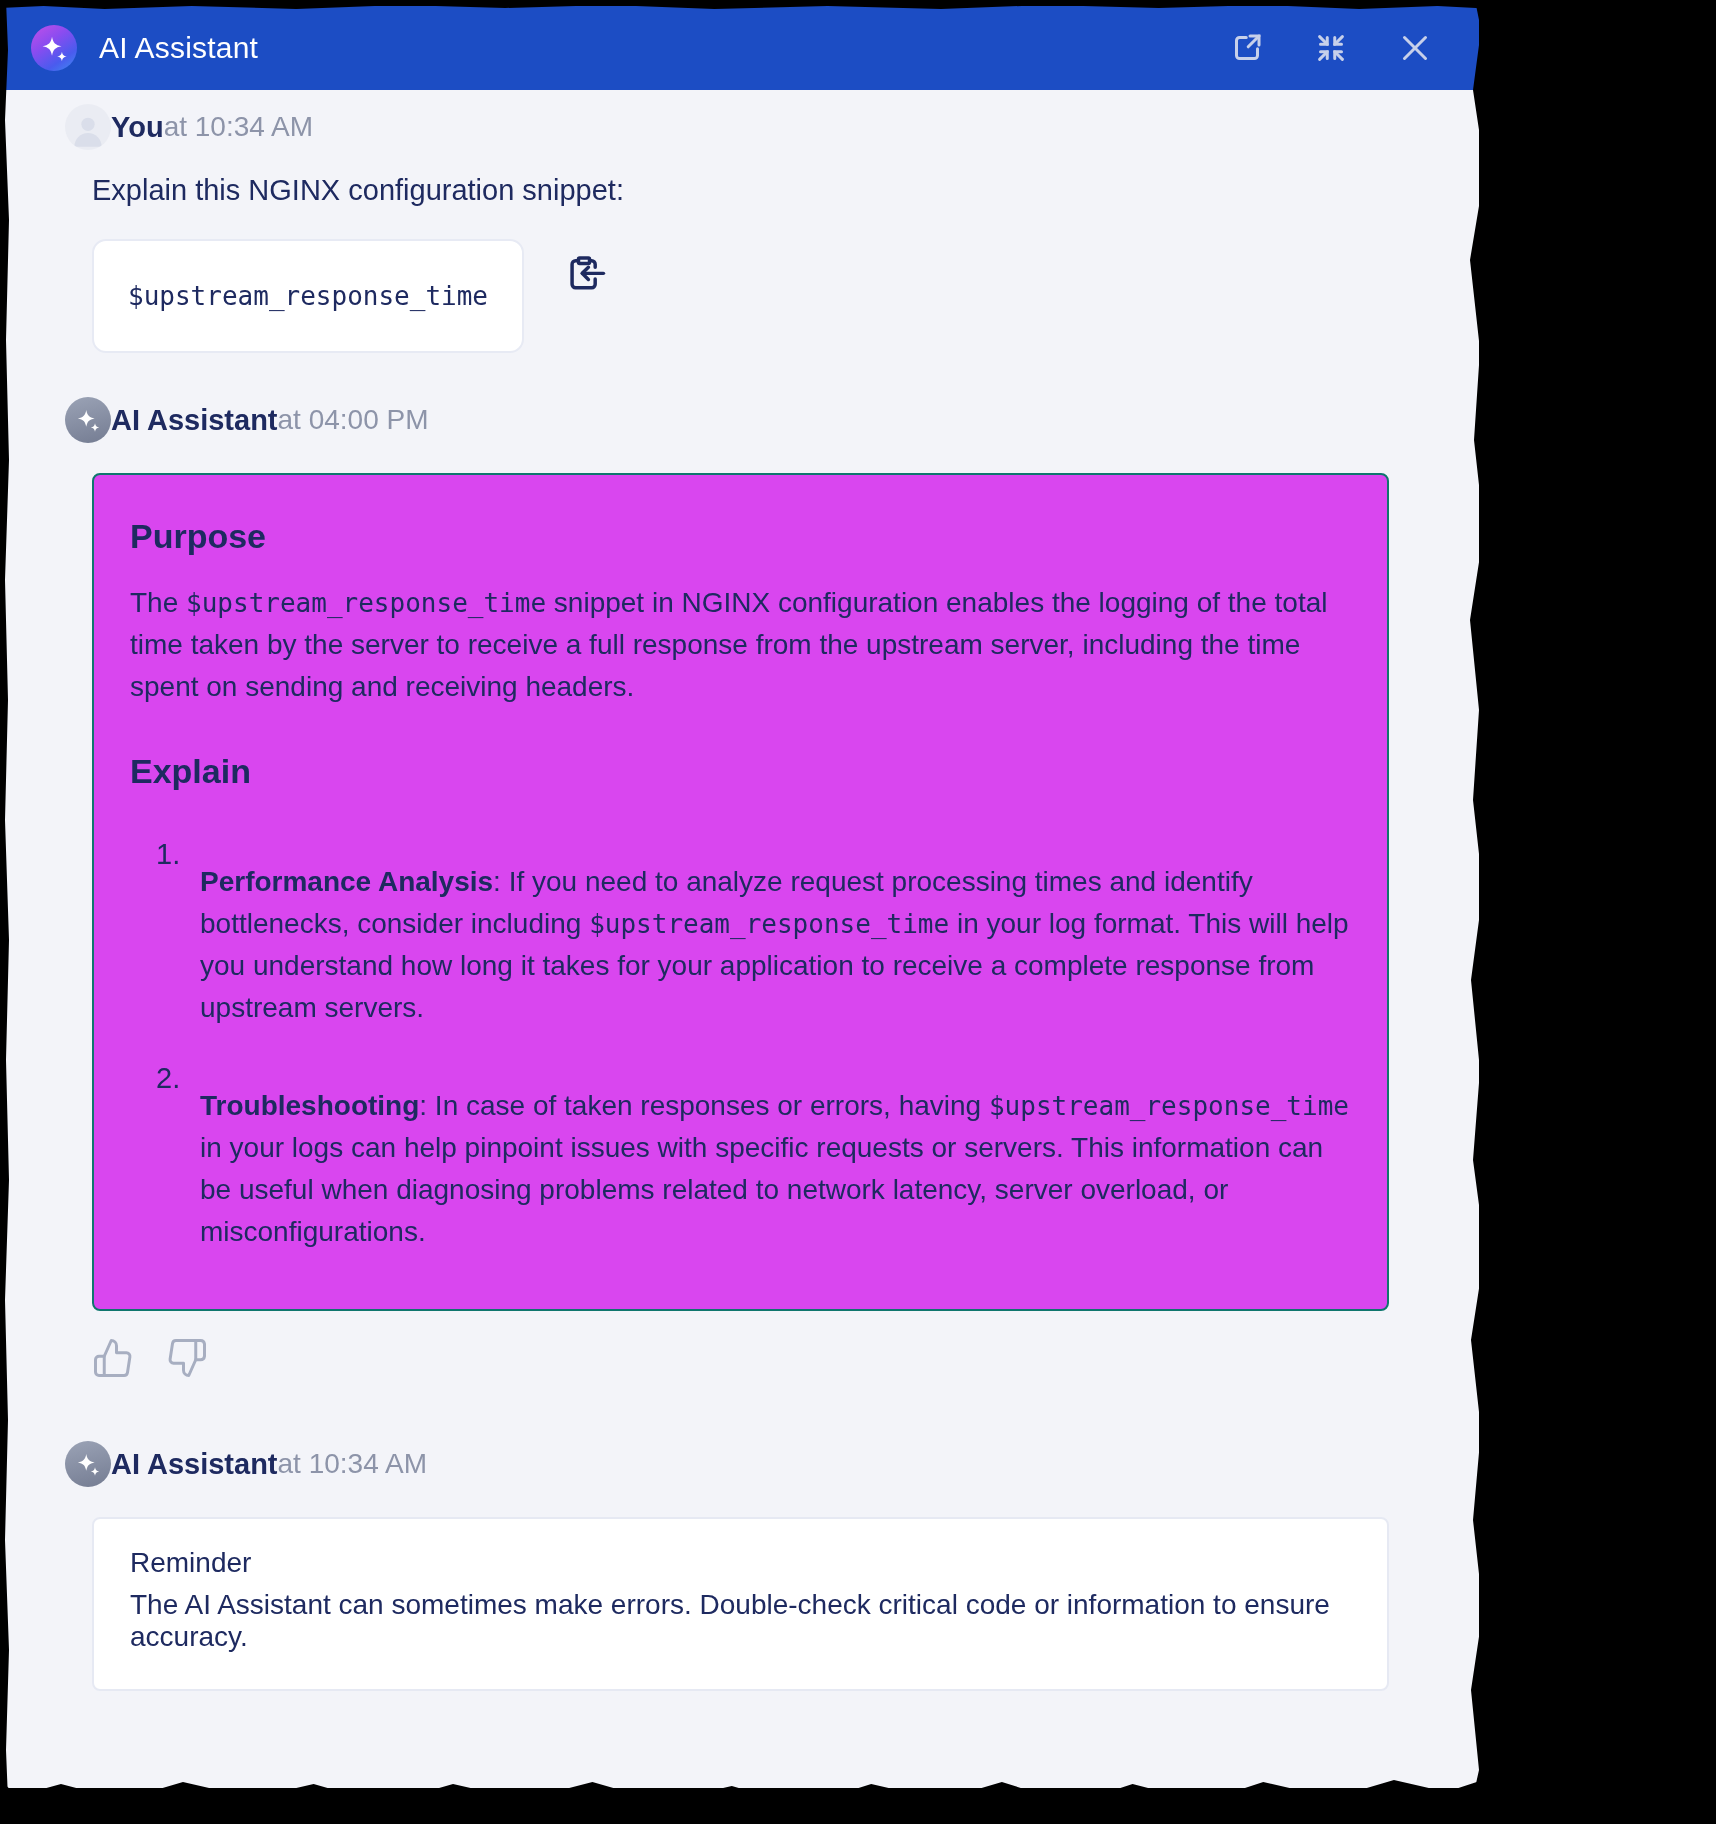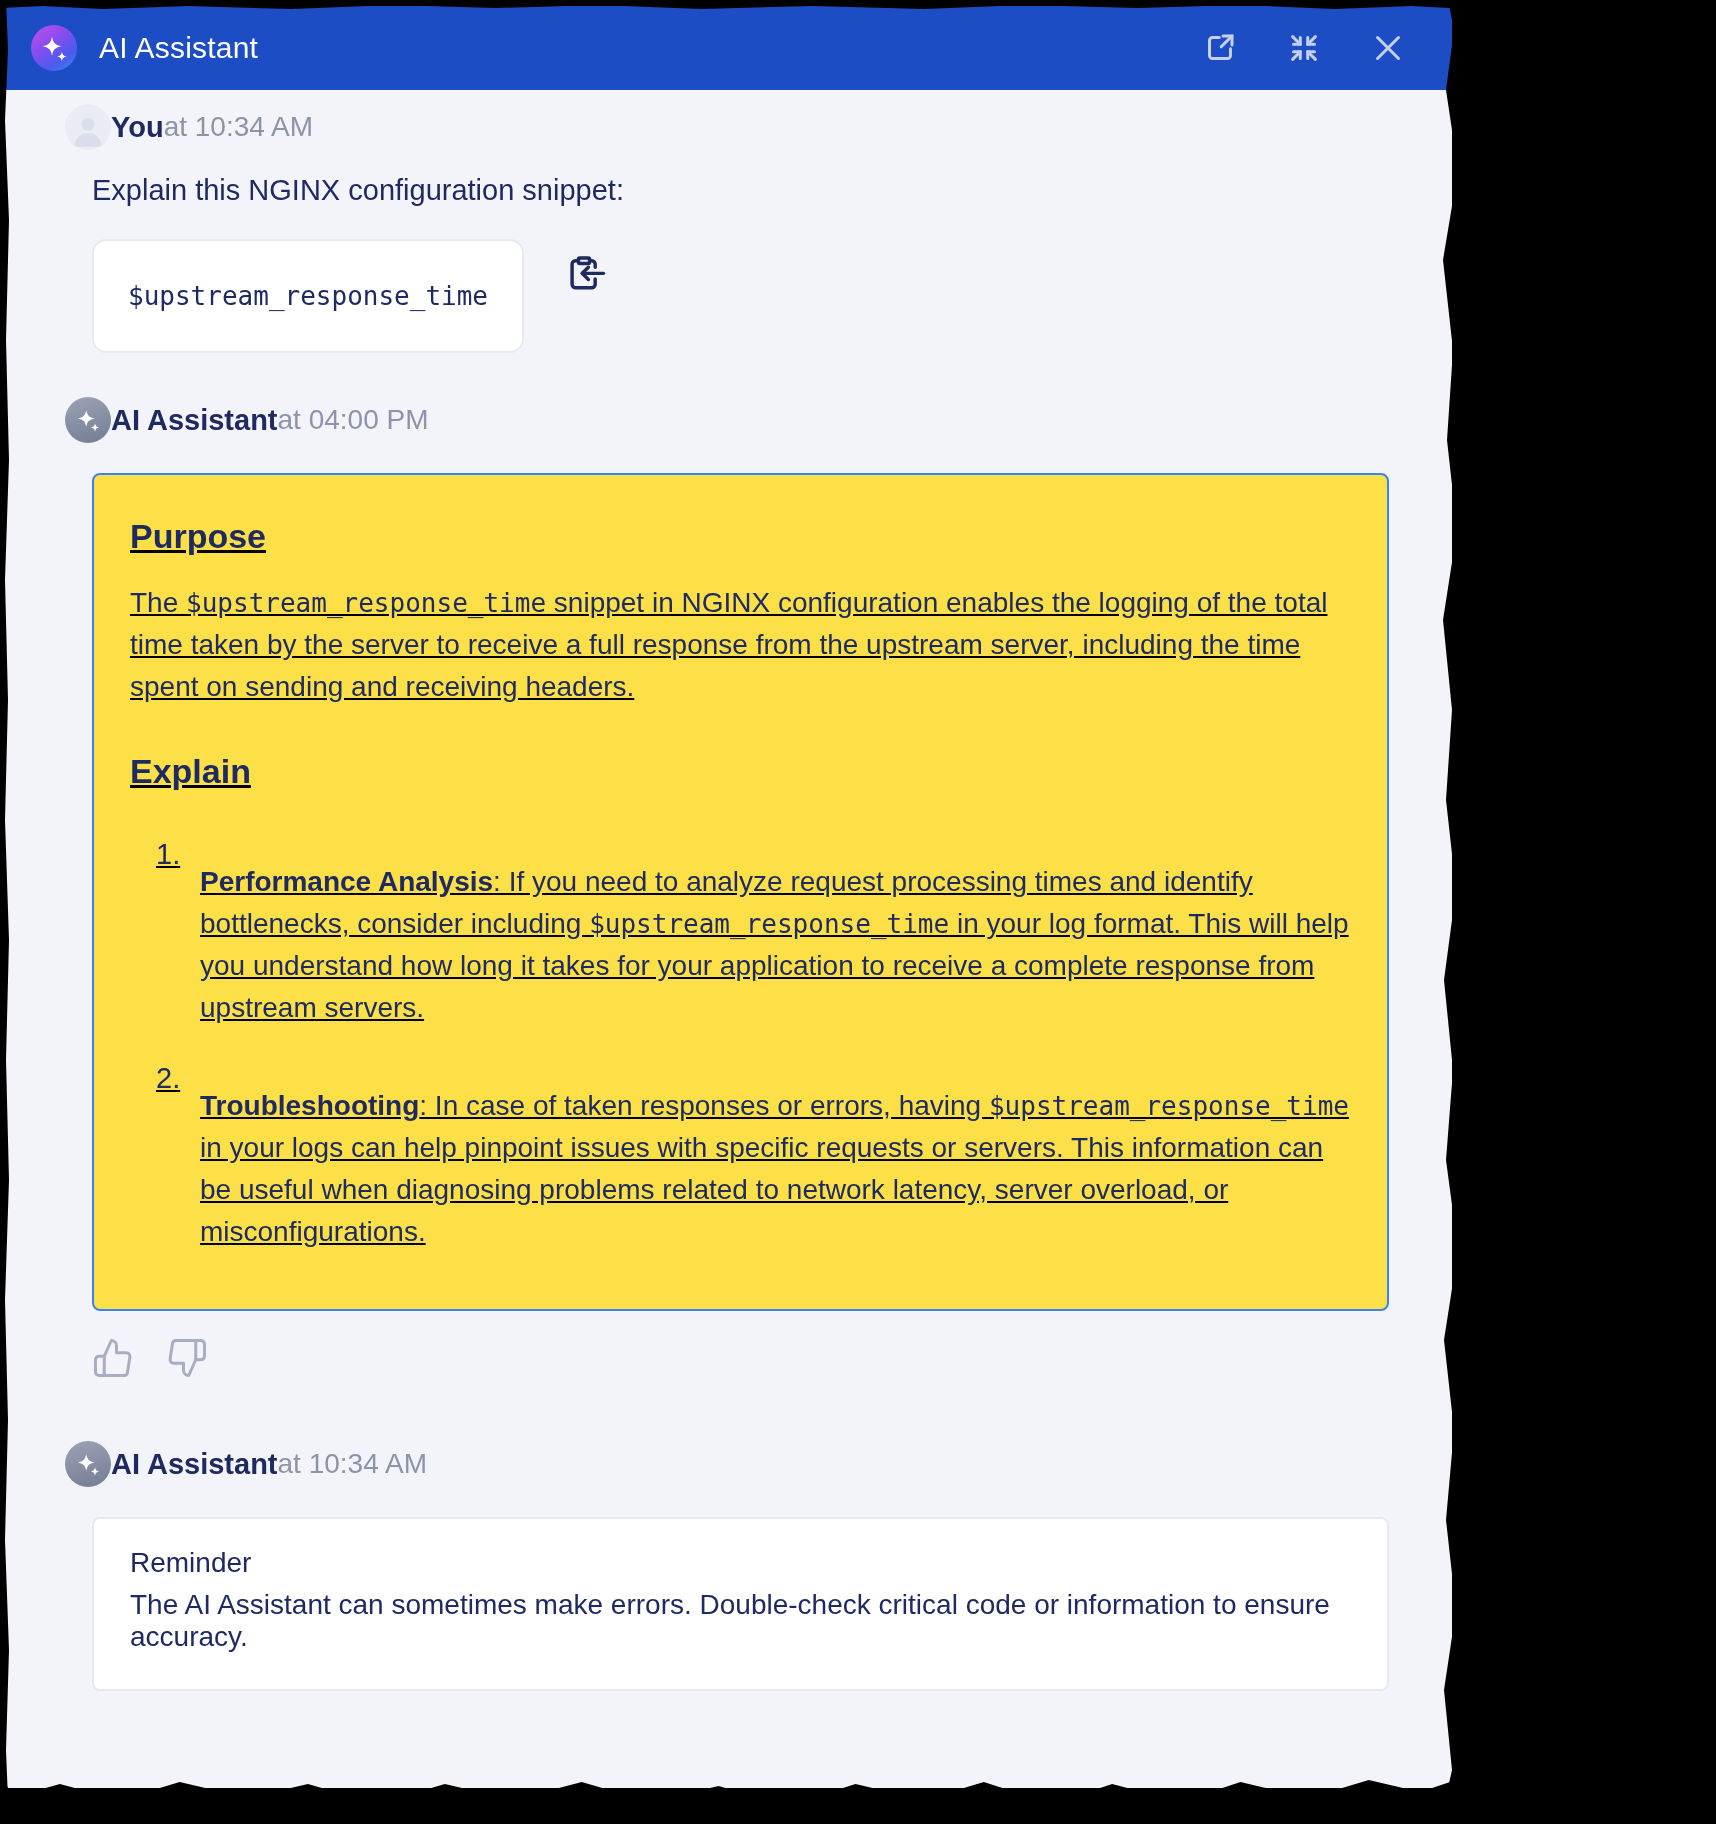--- a/index.html
+++ b/index.html
@@ -1,21 +1,21 @@
 <!DOCTYPE html>
 <html><head>
 <meta charset="utf-8">
 <style>
   html,body{margin:0;padding:0;}
   body{
     width:1716px;height:1824px;background:#000;
     font-family:"Liberation Sans",sans-serif;
     -webkit-font-smoothing:antialiased;
   }
-  .frame{position:relative;width:1468px;height:1824px;background:#000;overflow:hidden;}
+  .frame{position:relative;width:1468px;height:1824px;background:#000;overflow:hidden;padding-left:27px;}
   .page{
     position:absolute;top:6px;left:5px;right:16px;bottom:36px;
     background:#F3F4F9;overflow:hidden;
   }
   
   .edge{position:absolute;pointer-events:none;}
   .edge-top{top:0;left:0;width:100%;height:14px;}
   .edge-left{top:0;left:0;width:12px;height:100%;}
   .edge-right{top:0;right:0;width:30px;height:100%;}
   .edge-bottom{bottom:0;left:0;width:100%;height:52px;}
@@ -50,24 +50,23 @@
   .code-box{
     background:#fff;border:2px solid #E7EAF4;border-radius:14px;
     padding:40px 34px;display:inline-block;
   }
   .code-box code{font-family:"DejaVu Sans Mono","Liberation Mono",monospace;font-size:26px;color:#1E2A60;}
   .paste-btn{margin-top:12px;}
   .paste-btn svg{width:44px;height:44px;stroke:#1E2A60;fill:none;stroke-width:1.9;stroke-linecap:round;stroke-linejoin:round;}
   
   .msg-ai{margin-top:44px;}
   .card{
-    background:#fde047;border:2px solid #3b82f6;border-radius:8px;
+    background:#d946ef;border:2px solid #0f766e;border-radius:8px;
     margin-top:30px;width:1297px;box-sizing:border-box;
     padding:20px 36px 56px;
-    text-decoration:underline;
   }
   .card-heading{font-size:34px;font-weight:bold;color:#1E2A60;margin:22px 0 0;}
   .card p{font-size:28px;line-height:1.5;color:#1E2A60;margin:26px 0 0;}
   .card .heading-guidance{margin-top:44px;}
   .inline{font-family:"DejaVu Sans Mono","Liberation Mono",monospace;font-size:26px;color:#1E2A60;}
   .list{margin-top:44px;}
   .list-item{display:flex;margin-left:26px;}
   .list-item + .list-item{margin-top:30px;}
   .li-num{flex:0 0 44px;font-size:29px;color:#1E2A60;line-height:1.35;}
   .li-text{margin:0;font-size:29px;line-height:1.35;color:#1E2A60;}

